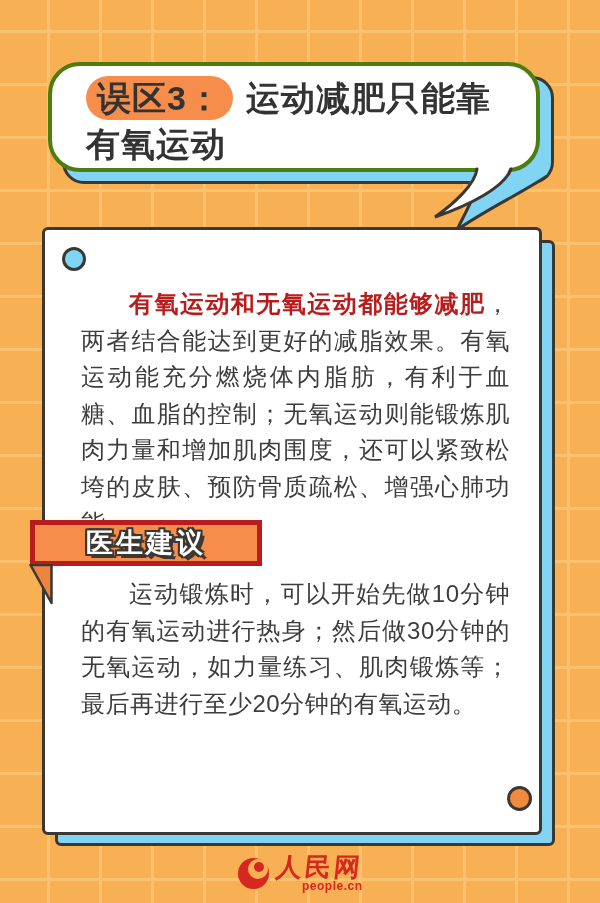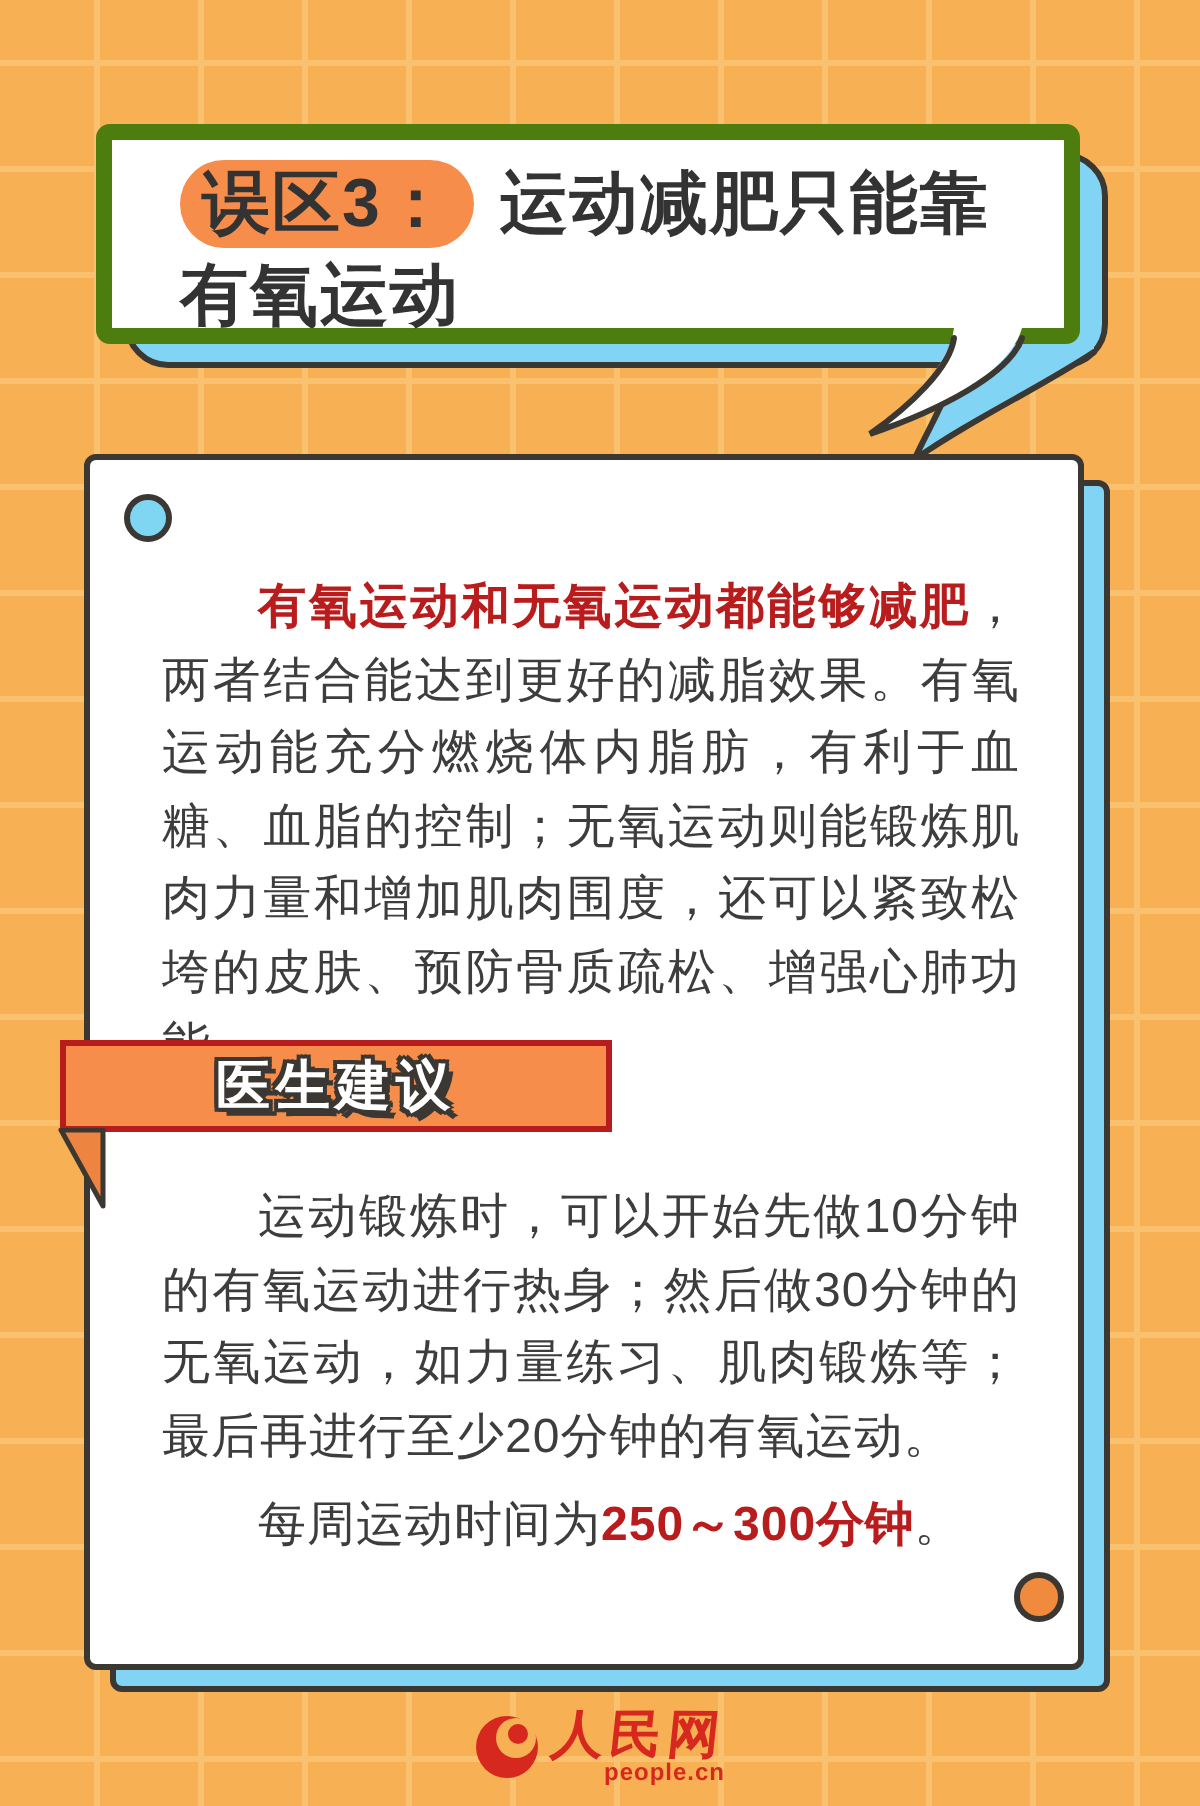--- a/index.html
+++ b/index.html
@@ -16,21 +16,21 @@
   .abs{position:absolute;}
 
   
   .bubble-shadow{
     left:62px;top:76px;width:492px;height:108px;
     background:#82D4F5;border:3px solid #3B3733;border-radius:22px;
     box-sizing:border-box;
   }
   .bubble{
     left:48px;top:62px;width:492px;height:110px;
-    background:#FFFFFF;border:8px solid #4d7c0f;border-radius:7px;
+    background:#FFFFFF;border:4px solid #4d7c0f;border-radius:32px;
     box-sizing:border-box;
   }
   .bubble h1{
     margin:0;padding:9px 18px 0 34px;
     font-size:34px;line-height:46px;font-weight:700;color:#333333;
     letter-spacing:1px;
   }
   .pill{
     display:inline-block;background:#F68D4B;border-radius:24px;
     padding:0 11px;margin-right:13px;line-height:44px;
@@ -53,27 +53,27 @@
   .dot.blue{left:17px;top:17px;width:24px;height:24px;background:#7FD6F2;}
   .dot.orange{left:462px;top:556px;width:25px;height:25px;background:#F08B3E;}
 
   .para{
     left:36px;right:29px;margin:0;position:absolute;
     font-size:24px;line-height:36.5px;color:#3D3D3D;
     text-align:justify;text-indent:2em;letter-spacing:0.5px;
   }
   .para strong{font-weight:700;color:#b91c1c;}
   .p1{top:56px;}
-  .p2{top:361px;}
+  .p2{top:346px;}
   .p3{top:515px;}
 
   
   .banner{
-    left:-15px;top:290px;width:276px;height:46px;
-    background:#F68D4B;border:3px solid #b91c1c;box-sizing:border-box;
+    left:-15px;top:290px;width:232px;height:46px;
+    background:#F68D4B;border:5px solid #b91c1c;box-sizing:border-box;
     display:flex;align-items:center;justify-content:center;
   }
   .banner span{
     font-size:27px;font-weight:700;color:#FFFFFF;letter-spacing:3px;
     text-shadow:
       -2px -2px 0 #3B3733, 2px -2px 0 #3B3733,
       -2px  2px 0 #3B3733, 2px  2px 0 #3B3733,
        0   -2px 0 #3B3733, 0    2px 0 #3B3733,
       -2px  0   0 #3B3733, 2px  0   0 #3B3733,
        4px  4px 0 #3B3733;
@@ -126,21 +126,20 @@
 
   <div class="abs banner">
     <span>医生建议</span>
   </div>
   <svg class="abs fold" viewBox="0 0 24 42">
     <path d="M 1.5,1 L 22.5,1 L 22.5,39 Z" fill="#ED8440" stroke="#3B3733" stroke-width="2.5" stroke-linejoin="round"></path>
   </svg>
 
   <p class="para p2">运动锻炼时，可以开始先做10分钟的有氧运动进行热身；然后做30分钟的无氧运动，如力量练习、肌肉锻炼等；最后再进行至少20分钟的有氧运动。</p>
 
-  <p class="para p3"><span>每周运动时间为</span><strong>250～300分钟</strong><span>。</span></p>
 
   <div class="abs dot orange"></div>
 </div>
 
 <div class="abs footer">
   <div class="swirl">
     <div class="c1"></div>
       <div class="c2"></div>
       <div class="c3"></div>
   </div>

